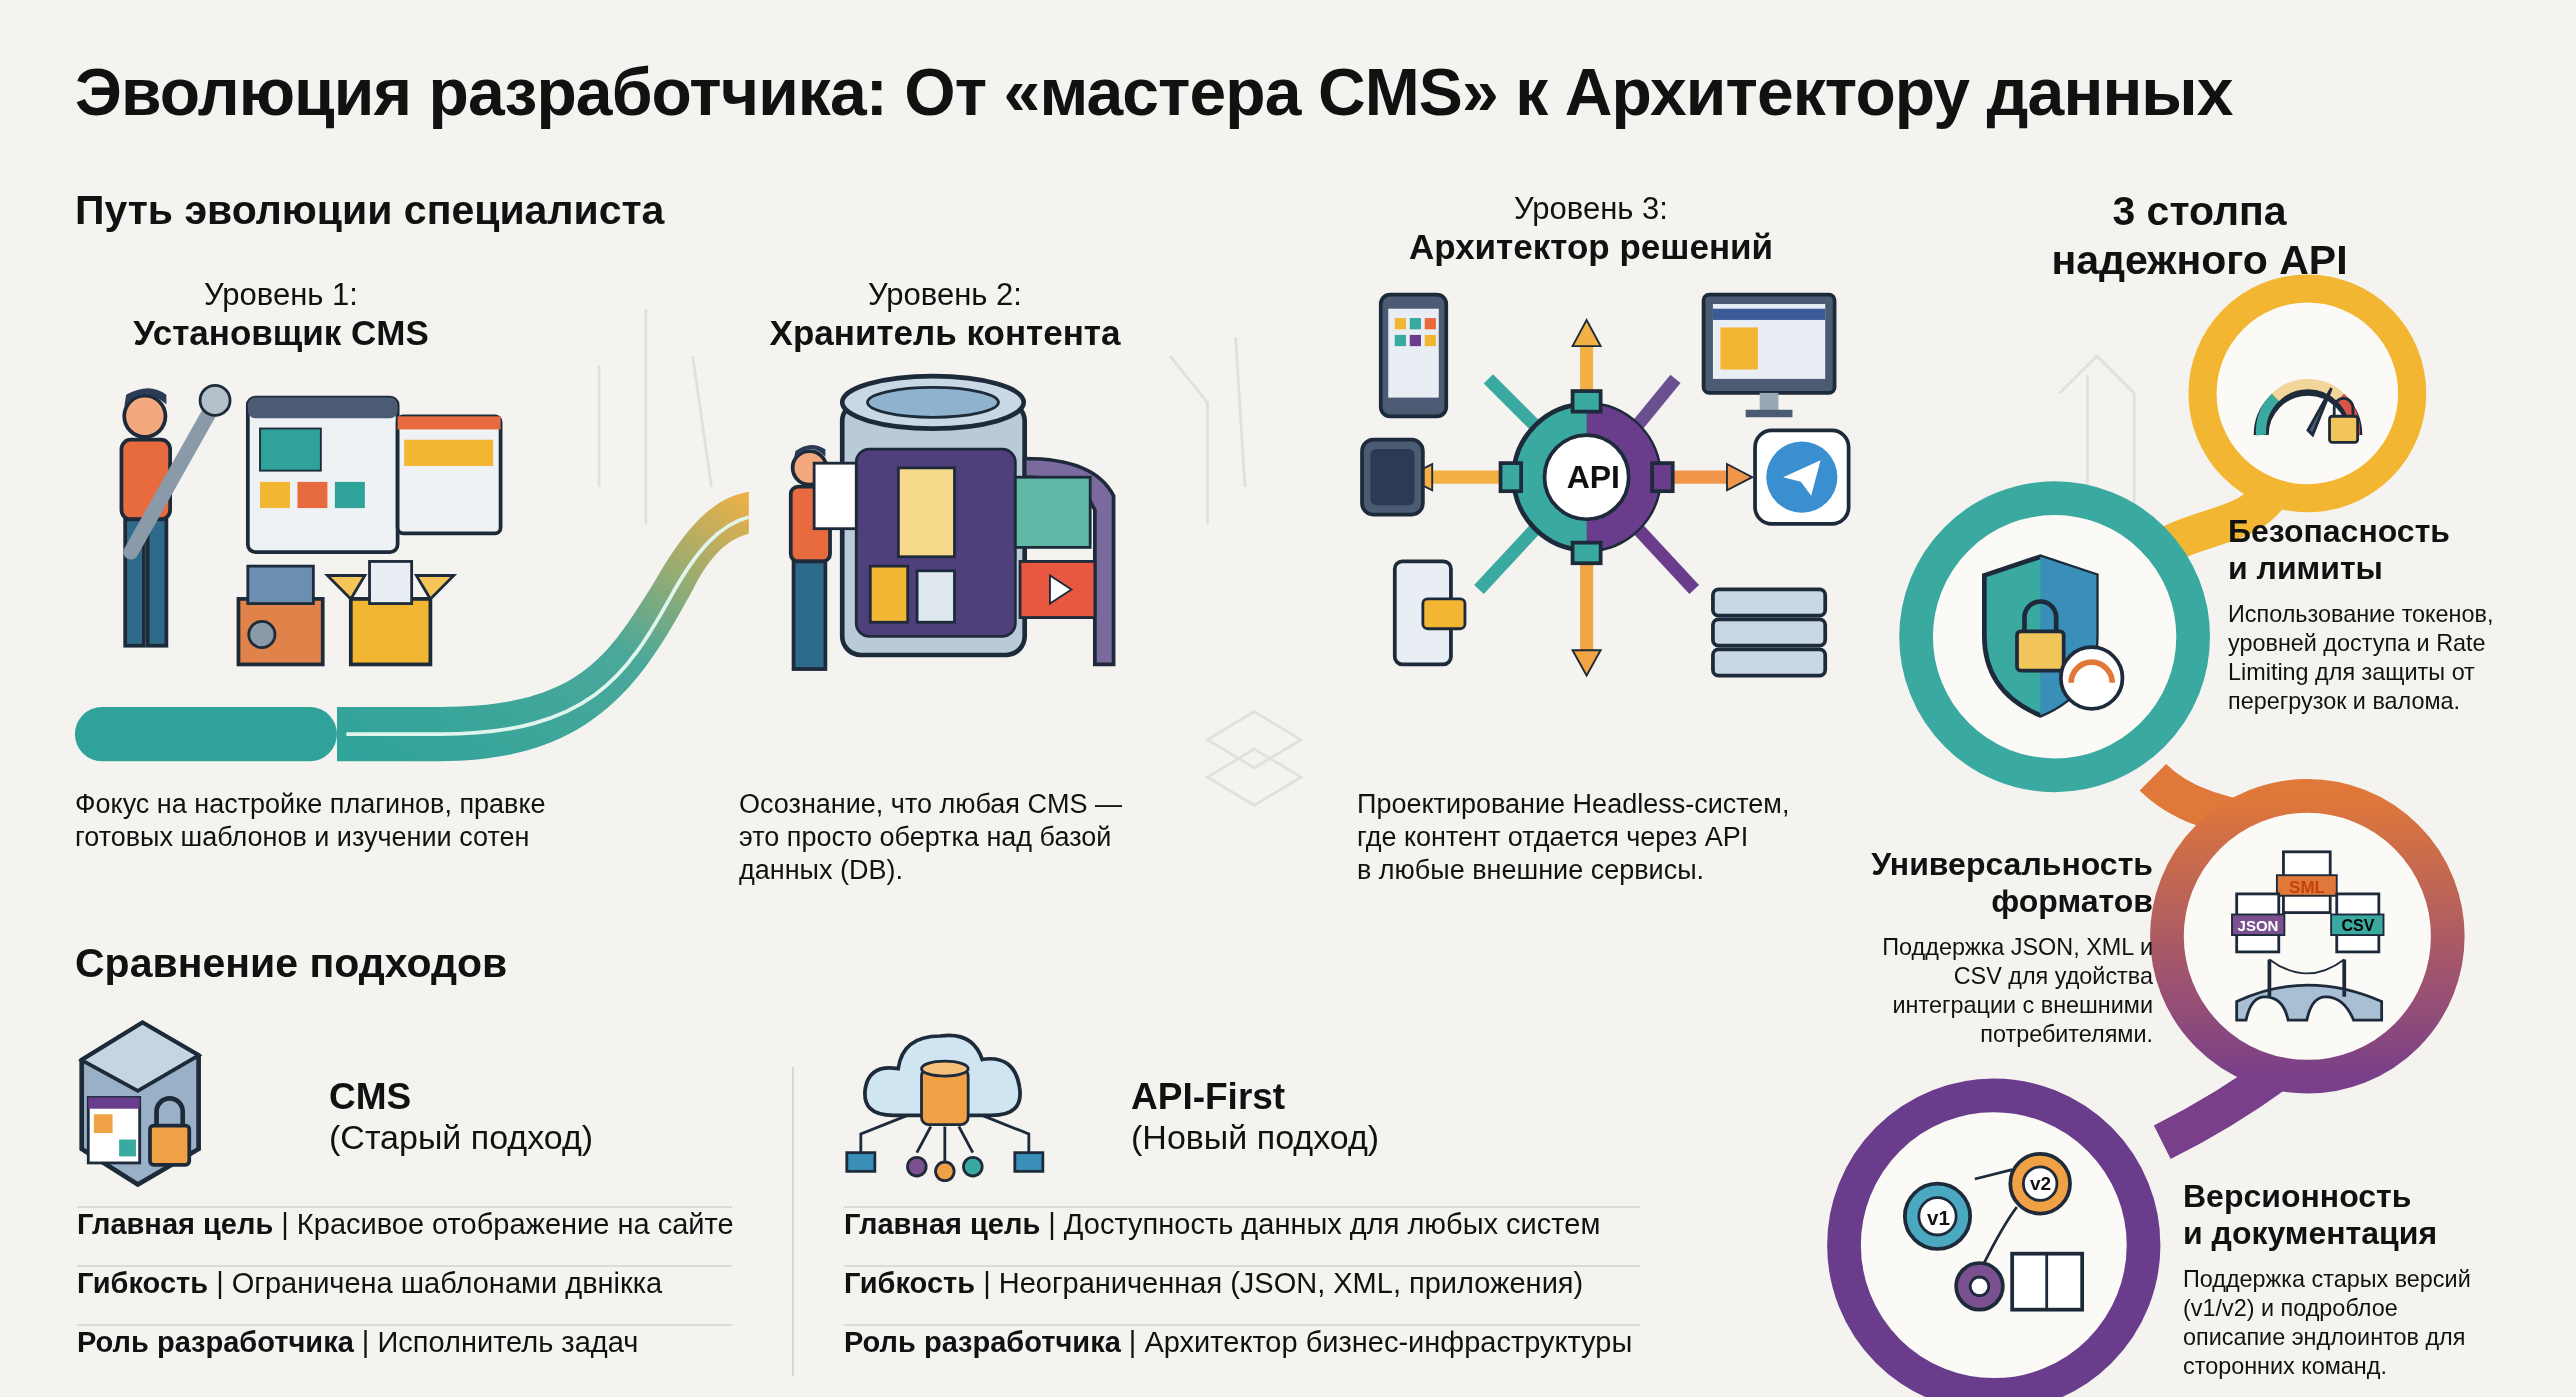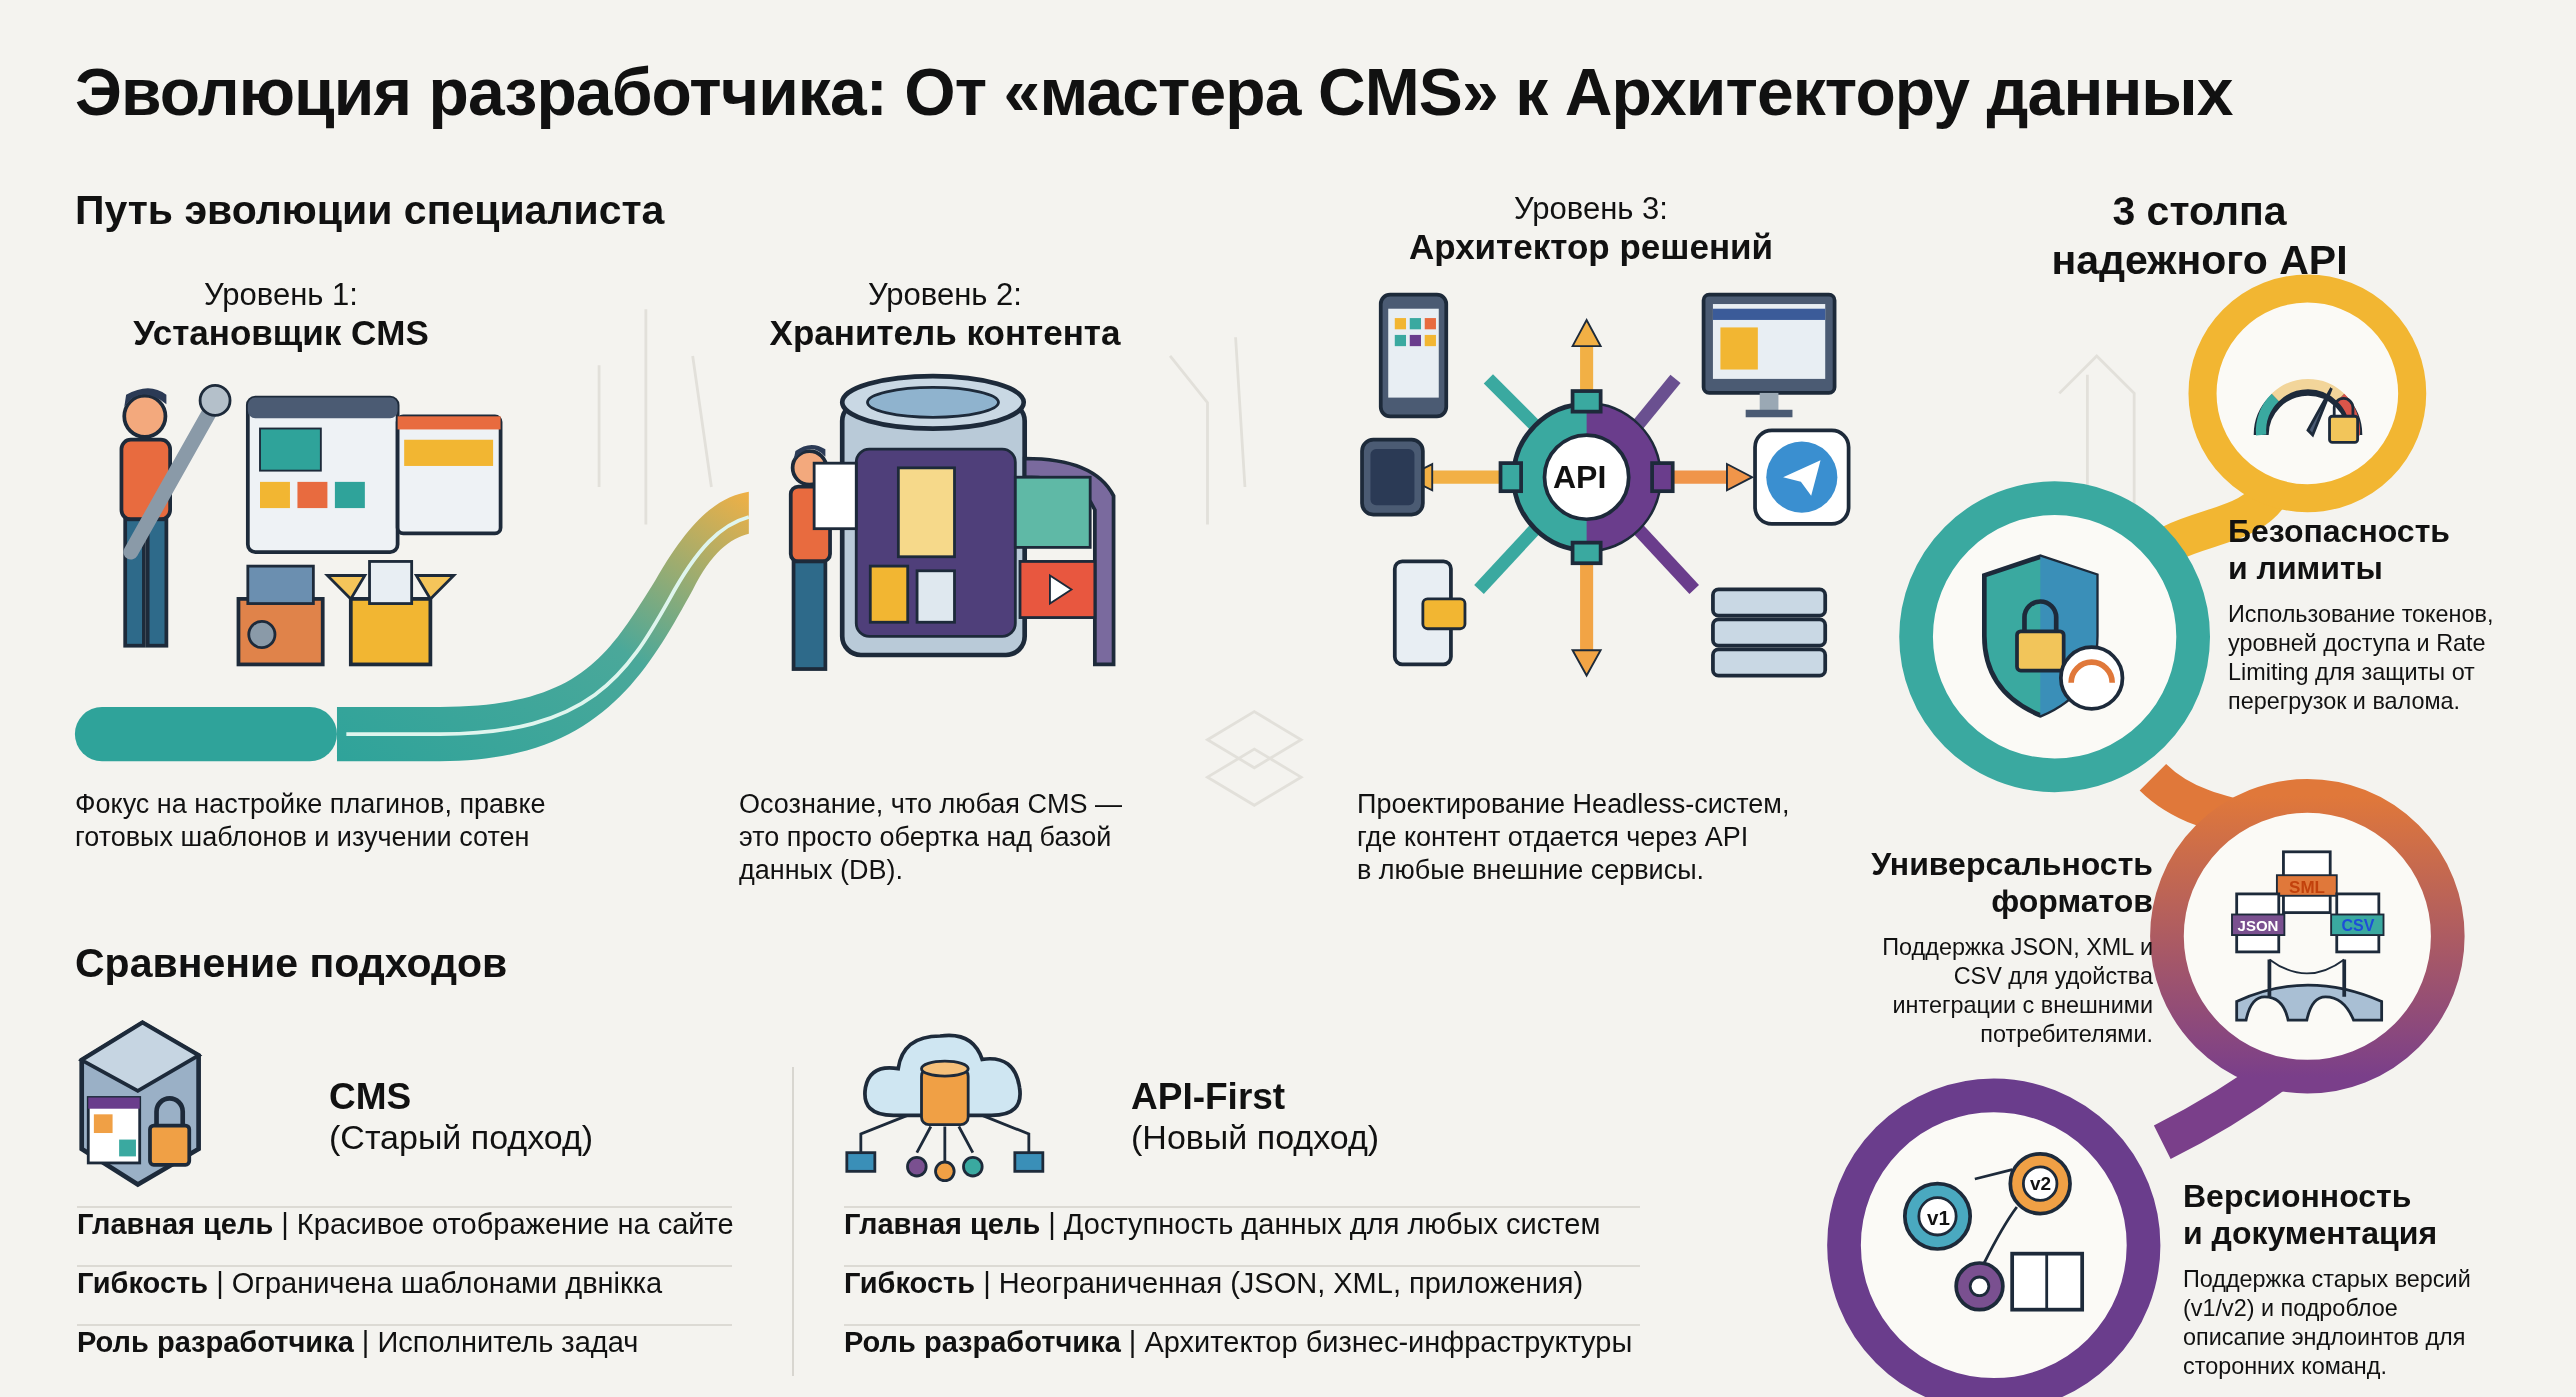--- a/index.html
+++ b/index.html
@@ -171,21 +171,21 @@
   <circle cx="485" cy="200" r="38" fill="#3a8fd0"></circle>
   <path d="M465 200 L505 182 L495 220 L484 205 Z" fill="#fff"></path>
   <rect x="50" y="290" width="60" height="110" rx="8" fill="#e8eef3" stroke="#1d2a3a" stroke-width="4"></rect>
   <rect x="80" y="330" width="45" height="32" rx="5" fill="#f2b632" stroke="#1d2a3a" stroke-width="3"></rect>
   <g fill="#c9d8e4" stroke="#1d2a3a" stroke-width="4">
     <rect x="390" y="320" width="120" height="28" rx="6"></rect>
     <rect x="390" y="352" width="120" height="28" rx="6"></rect>
     <rect x="390" y="384" width="120" height="28" rx="6"></rect>
   </g>
 </svg>
-<div class="abs" style="left:1553px; top:459px; width:67px; text-align:left; font-size:32px; font-weight:700;">API</div>
+<div class="abs" style="left:1553px; top:459px; width:67px; text-align:right; font-size:32px; font-weight:700;">API</div>
 <div class="abs desc" style="left:1357px; top:788px;">
   <div>Проектирование Headless-систем,</div>
   <div>где контент отдается через API</div>
   <div>в любые внешние сервисы.</div>
 </div>
 
 <div class="abs" style="left:2003px; top:187px; width:393px; text-align:center; font-size:41px; font-weight:700; line-height:49px;">
   <div>3 столпа</div>
   <div>надежного API</div>
 </div>
@@ -234,21 +234,21 @@
   <rect x="5" y="50" width="45" height="62" fill="#ffffff" stroke="#1d2a3a" stroke-width="3"></rect>
   <rect x="0" y="72" width="56" height="22" fill="#7a5090" stroke="#1d2a3a" stroke-width="2"></rect>
   <rect x="112" y="50" width="45" height="62" fill="#ffffff" stroke="#1d2a3a" stroke-width="3"></rect>
   <rect x="106" y="72" width="56" height="22" fill="#3aa9a0" stroke="#1d2a3a" stroke-width="2"></rect>
   <path d="M5 165 Q80 130 160 165 L160 185 L130 185 Q120 160 100 160 Q85 160 80 185 L60 185 Q55 160 35 160 Q20 160 15 185 L5 185 Z" fill="#a9bfd4" stroke="#1d2a3a" stroke-width="3"></path>
   <path d="M40 160 L40 120 M120 160 L120 120" stroke="#1d2a3a" stroke-width="4"></path>
   <path d="M40 120 Q80 150 120 120" fill="none" stroke="#1d2a3a" stroke-width="2"></path>
 </svg>
 <div class="abs" style="left:2277px;top:878px;width:60px;text-align:center;font-size:17px;font-weight:700;color:#c2410c;">SML</div>
 <div class="abs" style="left:2232px;top:917px;width:52px;text-align:center;font-size:15px;font-weight:700;color:#fff;">JSON</div>
-<div class="abs" style="left:2332px;top:917px;width:52px;text-align:center;font-size:16px;font-weight:700;color:#1d4ed8;">CSV</div>
+<div class="abs" style="left:2332px;top:917px;width:52px;text-align:center;font-size:16px;font-weight:700;color:#000000;">CSV</div>
 <svg style="left:1900px;top:1151px;" width="187" height="168" viewBox="0 0 200 180">
   <circle cx="40" cy="70" r="35" fill="#4aa9c0" stroke="#1d2a3a" stroke-width="4"></circle>
   <circle cx="40" cy="70" r="20" fill="#ffffff" stroke="#1d2a3a" stroke-width="3"></circle>
   <circle cx="150" cy="35" r="32" fill="#f0a045" stroke="#1d2a3a" stroke-width="4"></circle>
   <circle cx="150" cy="35" r="18" fill="#ffffff" stroke="#1d2a3a" stroke-width="3"></circle>
   <circle cx="85" cy="145" r="25" fill="#7a5090" stroke="#1d2a3a" stroke-width="4"></circle>
   <circle cx="85" cy="145" r="10" fill="#ffffff" stroke="#1d2a3a" stroke-width="3"></circle>
   <rect x="120" y="110" width="75" height="60" fill="#ffffff" stroke="#1d2a3a" stroke-width="4"></rect>
   <line x1="157" y1="110" x2="157" y2="170" stroke="#1d2a3a" stroke-width="3"></line>
   <path d="M80 30 L120 20 M90 120 Q110 80 125 60" stroke="#1d2a3a" stroke-width="3" fill="none"></path>

